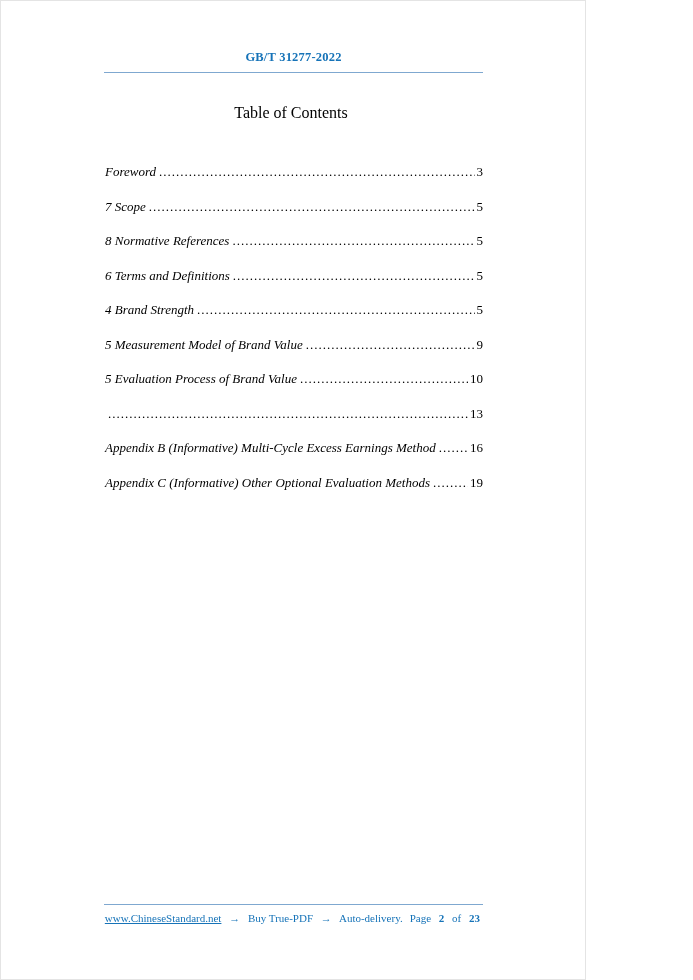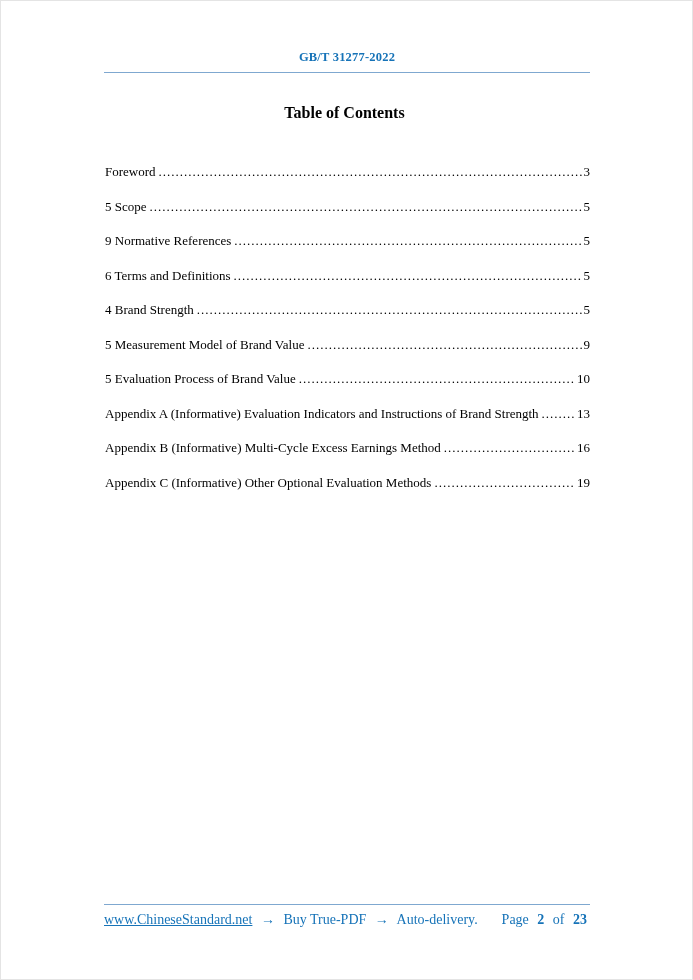--- a/index.html
+++ b/index.html
@@ -2,21 +2,21 @@
 <html style="--accent: #1673b8; --rule: #7fa8d0;"><head>
 <meta charset="utf-8">
 <style>
   html, body {
     margin: 0;
     padding: 0;
     background: #ffffff;
   }
   .page {
     position: relative;
-    width: 693px;
+    width: 586px;
     height: 980px;
     background: #ffffff;
     box-sizing: border-box;
     border: 1px solid #e4e4e4;
     font-family: "Liberation Serif", serif;
     color: #000000;
     overflow: hidden;
   }
   
   .doc-header {
@@ -38,40 +38,41 @@
     border-top: 1px solid var(--rule, #7fa8d0);
   }
   
   .page-title {
     position: absolute;
     top: 103px;
     left: 103px;
     right: 107px;
     text-align: center;
     font-size: 16px;
-    font-weight: bold;
+    font-weight: normal;
     color: #000000;
   }
   
   .toc {
     position: absolute;
     top: 161px;
     left: 104px;
     right: 102px;
   }
   .toc-row {
     display: flex;
     align-items: baseline;
     font-size: 13px;
     line-height: 20px;
     margin-bottom: 14.5px;
   }
   .toc-label {
     flex: 0 1 auto;
     white-space: nowrap;
+    font-style: italic;
   }
   .dots {
     flex: 1 1 auto;
     overflow: hidden;
     white-space: nowrap;
     margin: 0 2px 0 3px;
     min-width: 0;
   }
   .dots::after {
     content: "..................................................................................................................................................................";
@@ -89,42 +90,41 @@
     left: 103px;
     right: 102px;
     border-top: 1px solid var(--rule, #7fa8d0);
   }
   .footer {
     position: absolute;
     top: 911px;
     left: 103px;
     right: 102px;
     display: flex;
-    justify-content: space-between;
+    justify-content: flex-end;
     align-items: baseline;
-    font-size: 14px;
+    font-size: 11px;
     color: var(--accent, #1673b8);
   }
   .footer-left {
     white-space: nowrap;
   }
   .footer-left .seg {
     margin-right: 5px;
   }
   .site-link {
     color: var(--accent, #1673b8);
     text-decoration: underline;
     cursor: pointer;
   }
   .arrow {
     font-weight: bold;
   }
   .footer-right {
     white-space: nowrap;
-    margin-left: 16px;
   }
   .footer-right .num {
     font-weight: bold;
     margin: 0 3px;
   }
   .footer-right .word {
     margin: 0 2px;
   }
 </style>
 </head>
@@ -137,26 +137,26 @@
 
   <div class="page-title">Table of Contents</div>
 
   <div class="toc">
     <div class="toc-row">
       <span class="toc-label">Foreword</span>
       <span class="dots"></span>
       <span class="toc-page">3</span>
     </div>
     <div class="toc-row">
-      <span class="toc-label">5 Scope</span>
-      <span class="dots"></span>
-      <span class="toc-page">5</span>
-    </div>
-    <div class="toc-row">
-      <span class="toc-label">9 Normative References</span>
+      <span class="toc-label">7 Scope</span>
+      <span class="dots"></span>
+      <span class="toc-page">5</span>
+    </div>
+    <div class="toc-row">
+      <span class="toc-label">8 Normative References</span>
       <span class="dots"></span>
       <span class="toc-page">5</span>
     </div>
     <div class="toc-row">
       <span class="toc-label">6 Terms and Definitions</span>
       <span class="dots"></span>
       <span class="toc-page">5</span>
     </div>
     <div class="toc-row">
       <span class="toc-label">4 Brand Strength</span>
@@ -167,21 +167,20 @@
       <span class="toc-label">5 Measurement Model of Brand Value</span>
       <span class="dots"></span>
       <span class="toc-page">9</span>
     </div>
     <div class="toc-row">
       <span class="toc-label">5 Evaluation Process of Brand Value</span>
       <span class="dots"></span>
       <span class="toc-page">10</span>
     </div>
     <div class="toc-row">
-      <span class="toc-label">Appendix A (Informative) Evaluation Indicators and Instructions of Brand Strength</span>
       <span class="dots"></span>
       <span class="toc-page">13</span>
     </div>
     <div class="toc-row">
       <span class="toc-label">Appendix B (Informative) Multi-Cycle Excess Earnings Method</span>
       <span class="dots"></span>
       <span class="toc-page">16</span>
     </div>
     <div class="toc-row">
       <span class="toc-label">Appendix C (Informative) Other Optional Evaluation Methods</span>

